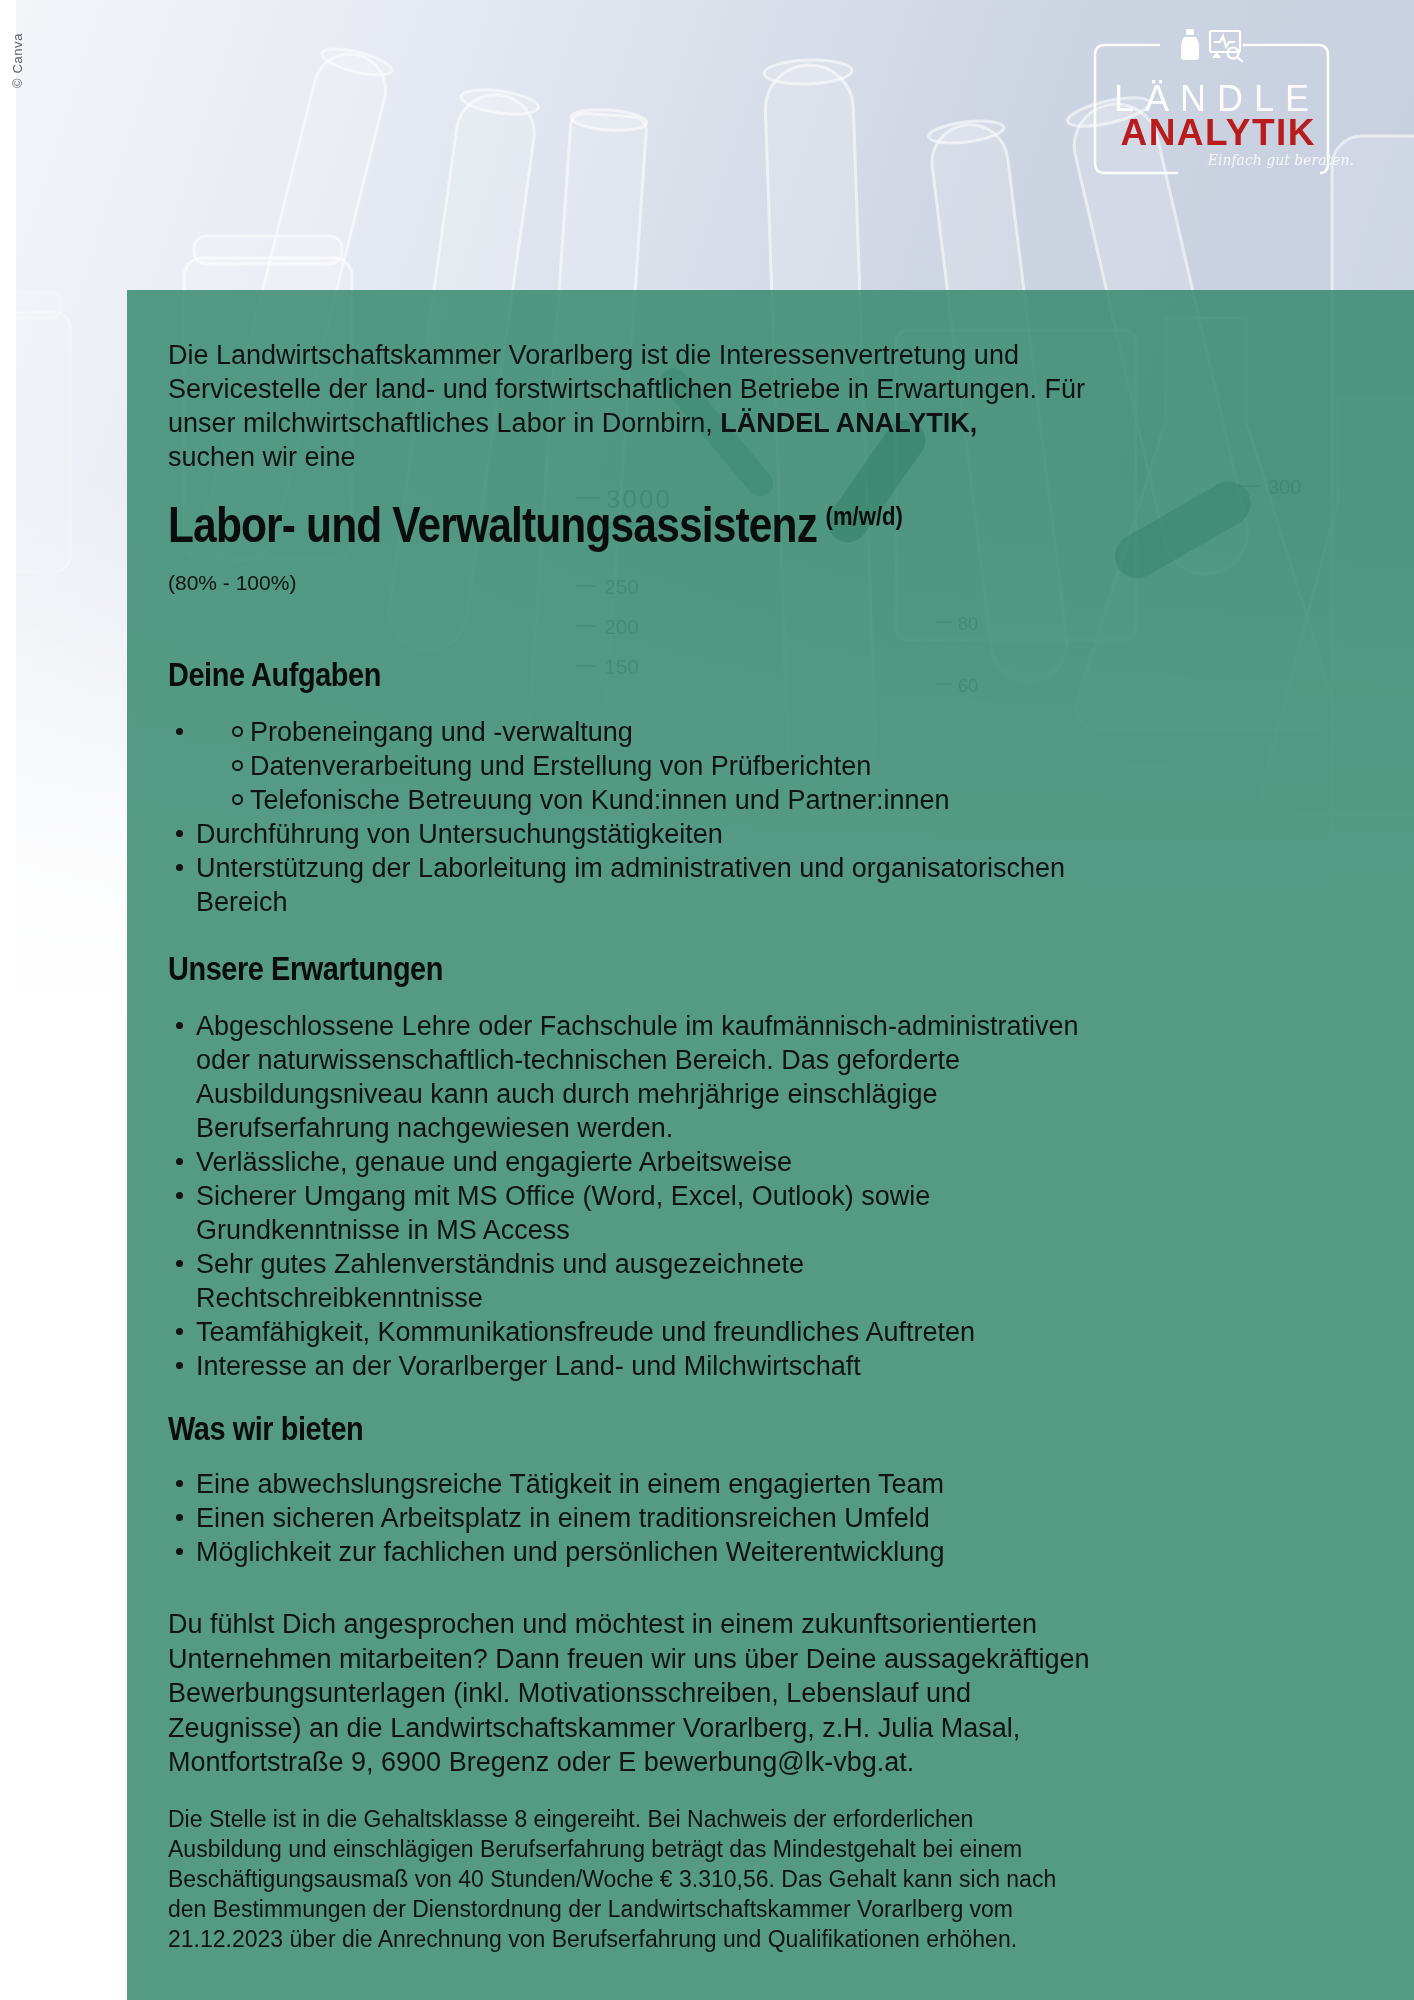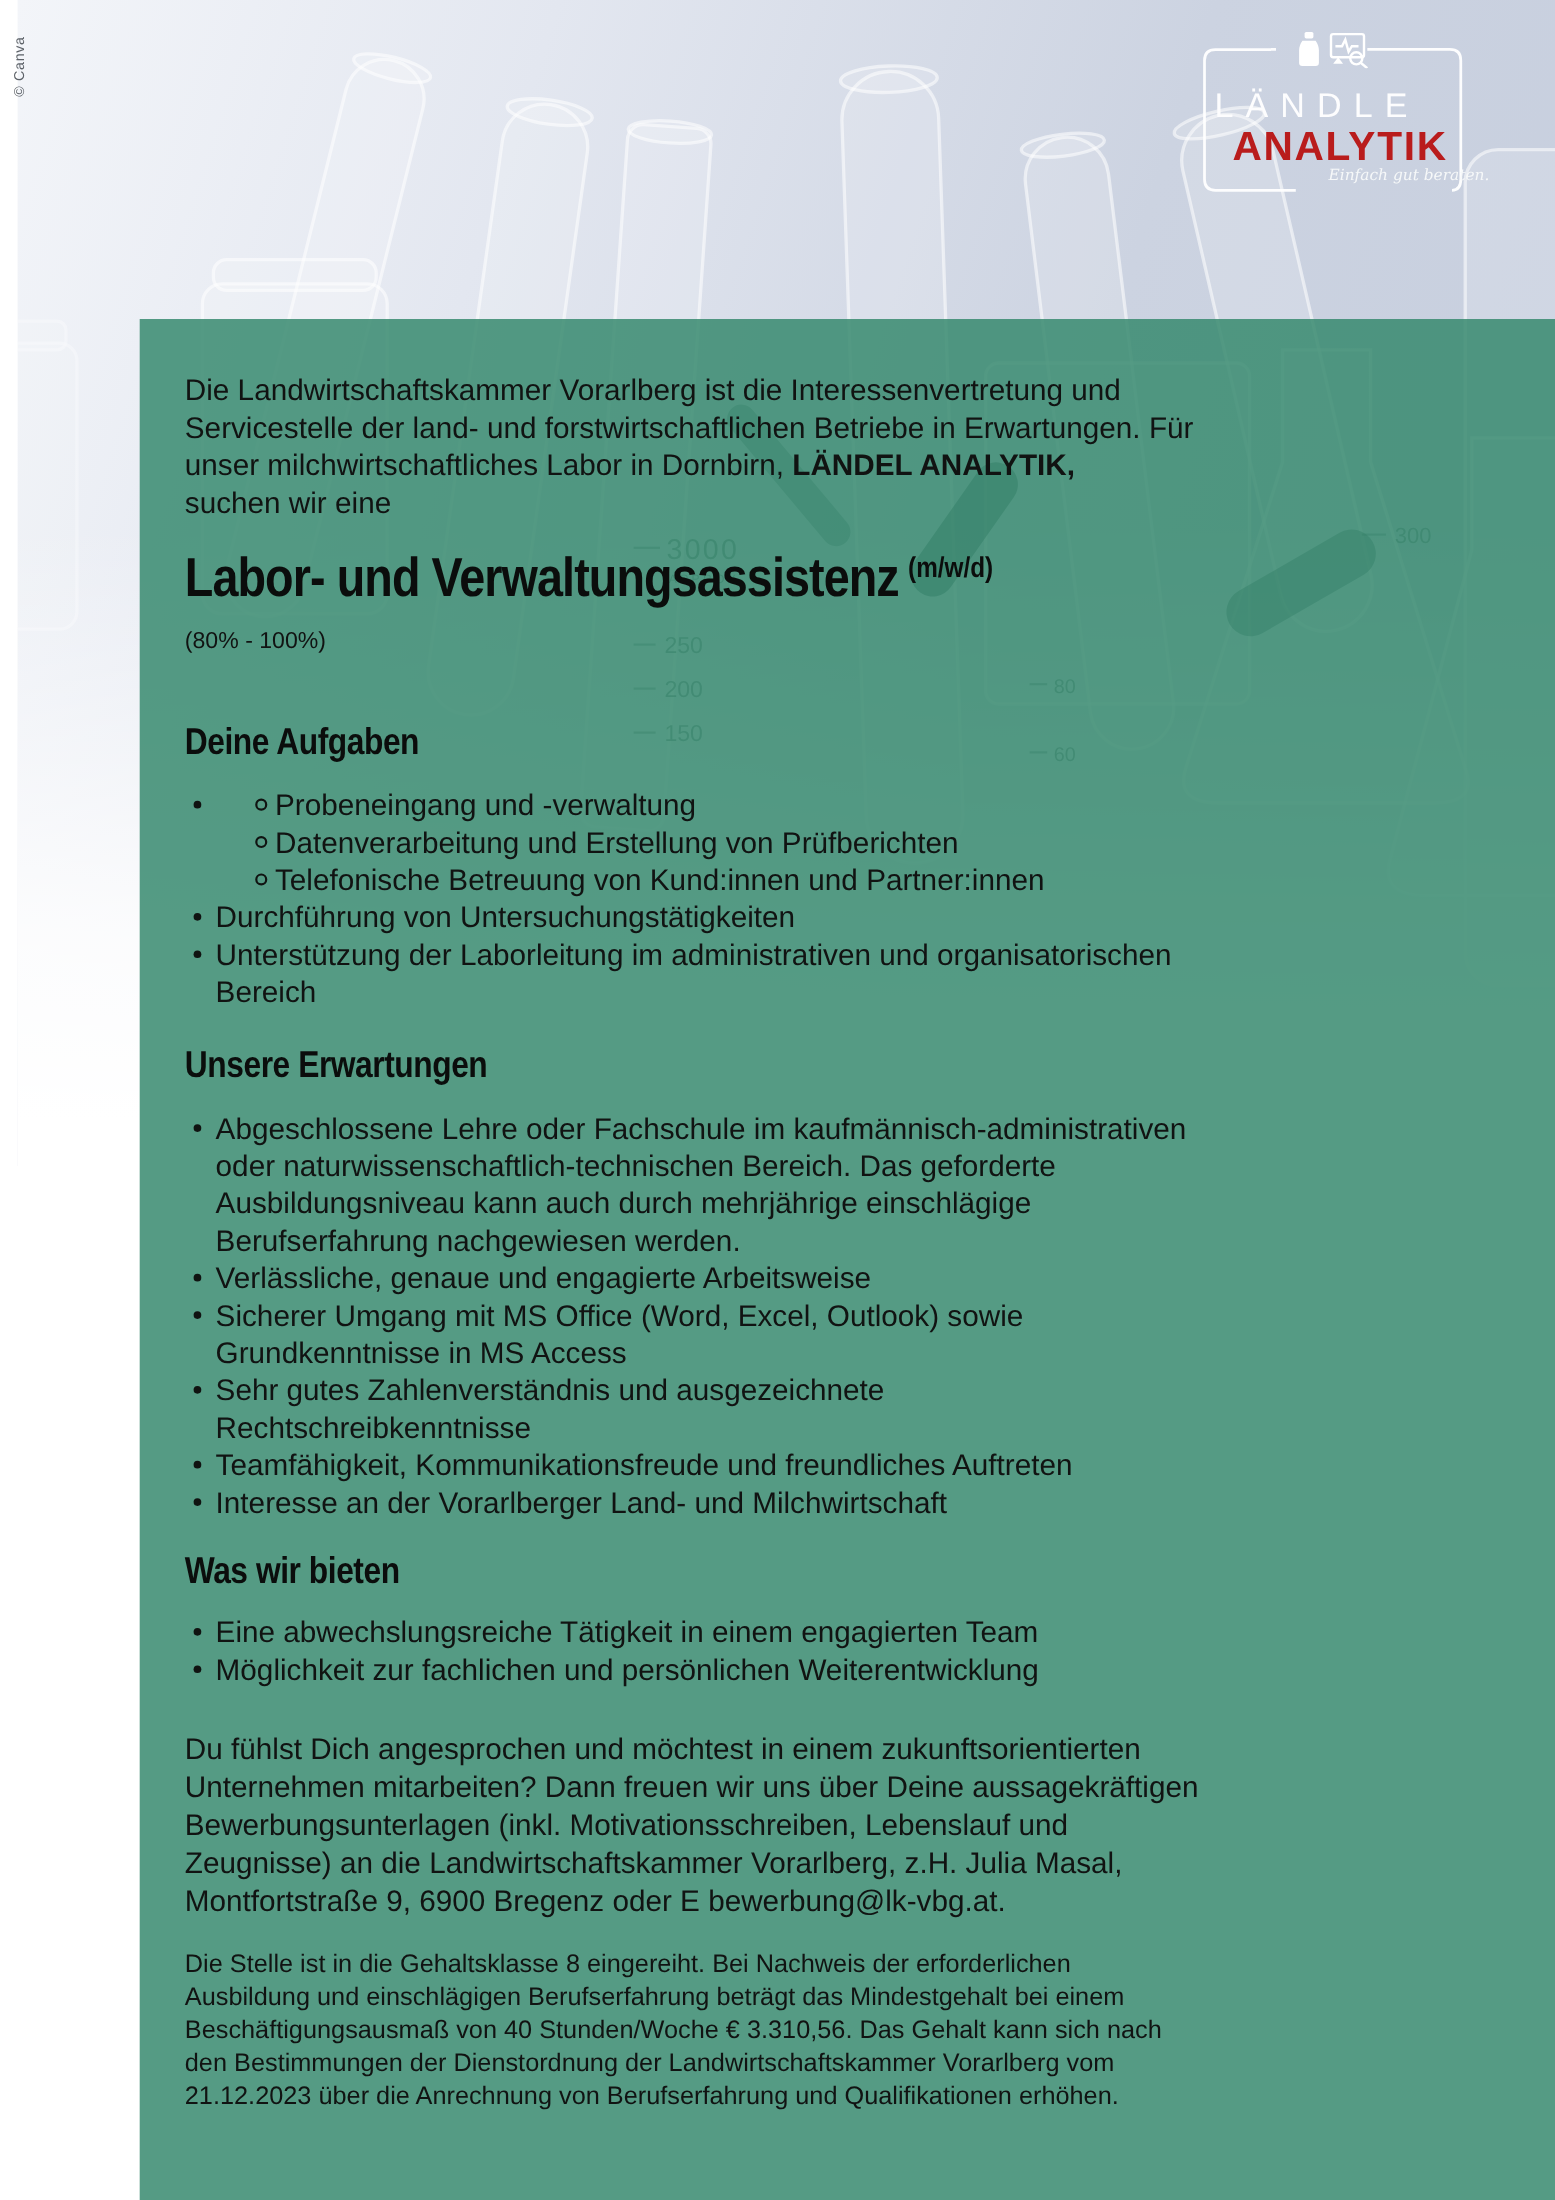--- a/index.html
+++ b/index.html
@@ -25,22 +25,22 @@
   .credit {
     position:absolute; left:10px; top:88px;
     transform:rotate(-90deg); transform-origin:0 0;
     font-size:13px; letter-spacing:0.6px; color:#5d6268; white-space:nowrap;
   }
   
   .logo { position:absolute; left:1093px; top:28px; width:237px; height:150px; color:#fff; }
   .logo-frame { position:absolute; left:0; top:15px; }
   .logo-icons { position:absolute; left:86px; top:0; }
   .brand1 {
-    position:absolute; top:50px; left:0; width:100%; text-align:left;
-    font-size:31px; font-weight:400; letter-spacing:11px; text-indent:11px; color:#fdfdfe;
+    position:absolute; top:50px; left:0; width:100%; text-align:center;
+    font-size:36px; font-weight:400; letter-spacing:11px; text-indent:11px; color:#fdfdfe;
   }
   .brand2 {
     position:absolute; top:84px; left:6px; width:100%; text-align:center;
     font-size:37px; font-weight:700; letter-spacing:1.5px; text-indent:1.5px; color:#b91c1c;
   }
   .tagline {
     position:absolute; top:124px; right:-24px; white-space:nowrap;
     font-family:"DejaVu Serif", serif; font-style:italic; font-size:14px; color:#f6f8f9;
   }
   
@@ -223,20 +223,21 @@
     <li>Verlässliche, genaue und engagierte Arbeitsweise</li>
     <li>Sicherer Umgang mit MS Office (Word, Excel, Outlook) sowie Grundkenntnisse in MS Access</li>
     <li>Sehr gutes Zahlenverständnis und ausgezeichnete Rechtschreibkenntnisse</li>
     <li>Teamfähigkeit, Kommunikationsfreude und freundliches Auftreten</li>
     <li>Interesse an der Vorarlberger Land- und Milchwirtschaft</li>
   </ul>
 
   <h2 class="h2-bieten">Was wir bieten</h2>
   <ul class="ul-bieten">
     <li>Eine abwechslungsreiche Tätigkeit in einem engagierten Team</li>
+    <li>Einen sicheren Arbeitsplatz in einem traditionsreichen Umfeld</li>
     <li>Möglichkeit zur fachlichen und persönlichen Weiterentwicklung</li>
   </ul>
 
   <div class="closing">Du fühlst Dich angesprochen und möchtest in einem zukunftsorientierten Unternehmen mitarbeiten? Dann freuen wir uns über Deine aussagekräftigen Bewerbungsunterlagen (inkl. Motivationsschreiben, Lebenslauf und Zeugnisse) an die Landwirtschaftskammer Vorarlberg, z.H. Julia Masal, Montfortstraße 9, 6900 Bregenz oder E bewerbung@lk-vbg.at.</div>
 
   <div class="fineprint">Die Stelle ist in die Gehaltsklasse 8 eingereiht. Bei Nachweis der erforderlichen Ausbildung und einschlägigen Berufserfahrung beträgt das Mindestgehalt bei einem Beschäftigungsausmaß von 40 Stunden/Woche € 3.310,56. Das Gehalt kann sich nach den Bestimmungen der Dienstordnung der Landwirtschaftskammer Vorarlberg vom 21.12.2023 über die Anrechnung von Berufserfahrung und Qualifikationen erhöhen.</div>
 
 </div>
 
 </body></html>

